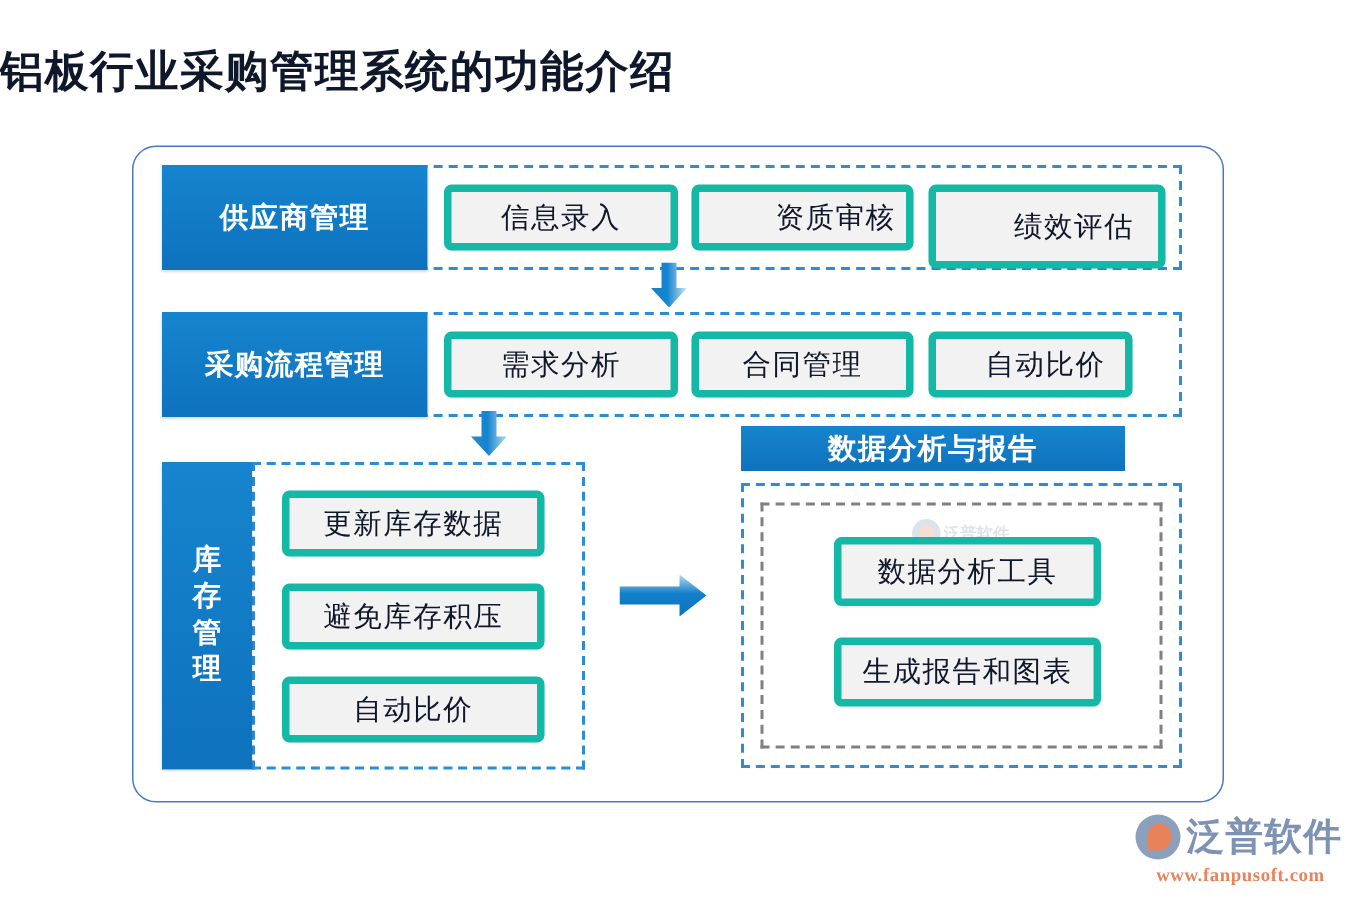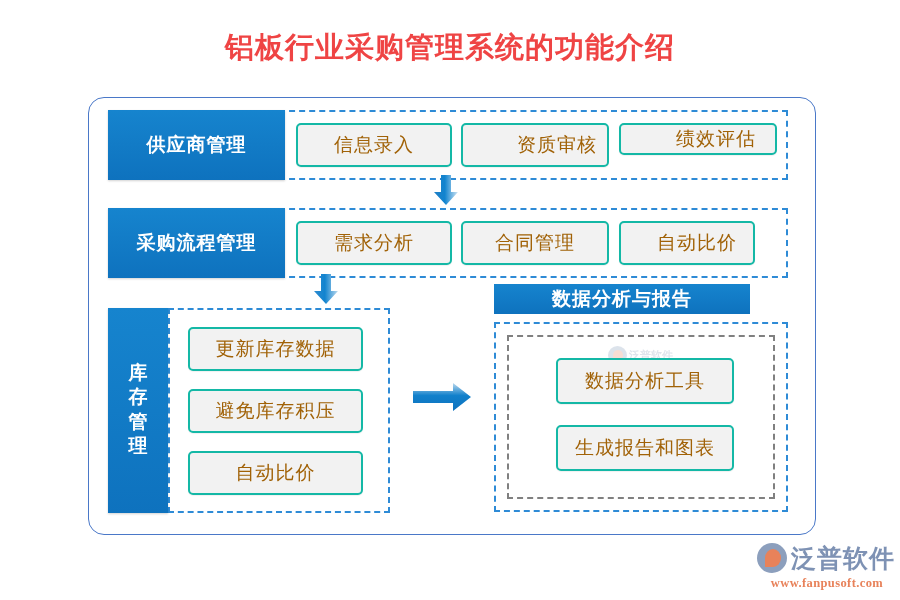--- a/index.html
+++ b/index.html
@@ -8,24 +8,23 @@
     background: #ffffff;
     font-family: "Liberation Serif", "DejaVu Serif", serif;
     overflow: hidden;
   }
   #canvas { position: relative; width: 900px; height: 600px; }
 
   
   .page-title {
     position: absolute;
     left: 0; top: 28px; width: 900px;
-    text-align: center;
     font-size: 29px;
     font-weight: bold;
-    color: #ef4444;
+    color: #0f172a;
     letter-spacing: 1px;
     font-family: "Liberation Serif", "DejaVu Serif", serif;
   }
 
   
   .outer-frame {
     position: absolute;
     left: 88px; top: 97px;
     width: 728px; height: 438px;
     border: 1.6px solid #4A78C8;
@@ -67,36 +66,36 @@
     font-size: 19px;
     line-height: 1.28;
     letter-spacing: 0;
   }
   .label-inventory span { display: block; }
 
   
   .chip {
     position: absolute;
     background: #F2F2F2;
-    border: 2px solid #14b8a6;
+    border: 5px solid #14b8a6;
     border-radius: 5px;
-    color: #a16207;
+    color: #0f172a;
     font-size: 19px;
     display: flex;
     align-items: center;
     justify-content: center;
     text-align: center;
     box-shadow: 0 1px 1px rgba(0,0,0,0.06);
     letter-spacing: 1px;
   }
 
   
   .c-r1-1 { left: 296px; top: 123px; width: 156px; height: 44px; }
   .c-r1-2 { left: 461px; top: 123px; width: 148px; height: 44px; padding-left: 44px; }
-  .c-r1-3 { left: 619px; top: 123px; width: 158px; height: 32px; padding-left: 36px; }
+  .c-r1-3 { left: 619px; top: 123px; width: 158px; height: 56px; padding-left: 36px; }
   
   .c-r2-1 { left: 296px; top: 221px; width: 156px; height: 44px; }
   .c-r2-2 { left: 461px; top: 221px; width: 148px; height: 44px; }
   .c-r2-3 { left: 619px; top: 221px; width: 136px; height: 44px; padding-left: 20px; }
 
   
   .inv-dashed {
     position: absolute;
     left: 168px; top: 308px;
     width: 222px; height: 205px;

